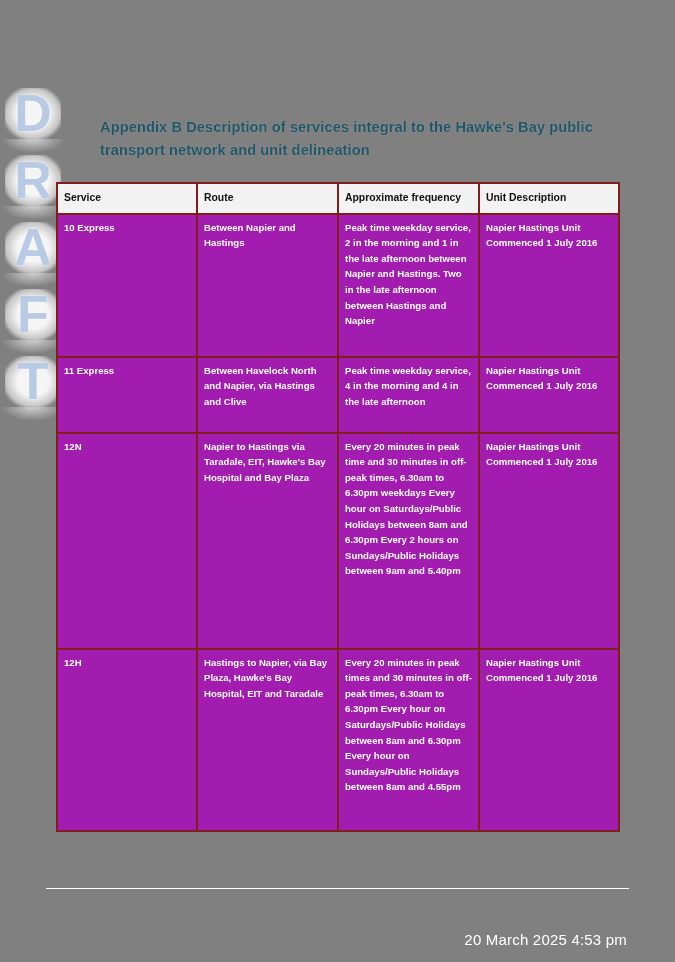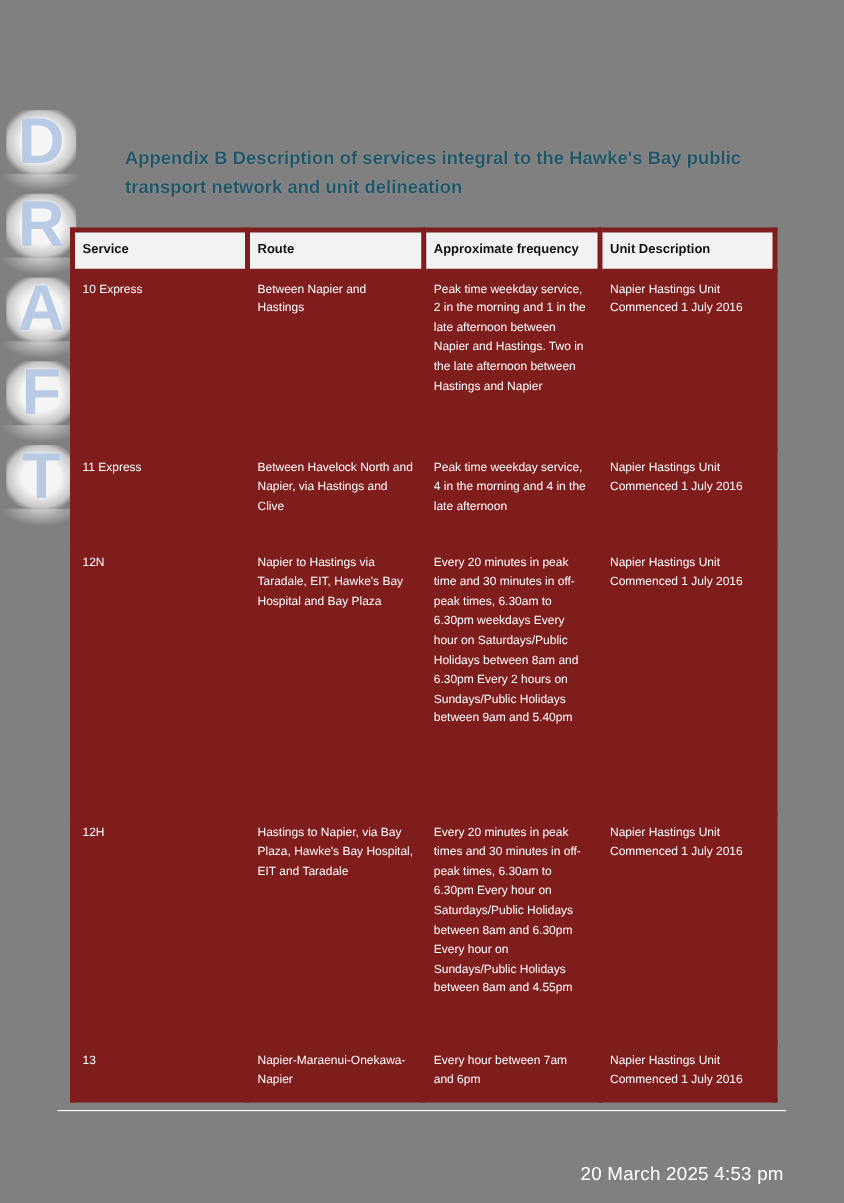--- a/index.html
+++ b/index.html
@@ -80,39 +80,39 @@
 
   
   #services-table {
     position: absolute;
     left: 56px; top: 182px;
     width: 562px;
     border-collapse: collapse;
     table-layout: fixed;
   }
   #services-table th, #services-table td {
-    border: 4px solid #7f1d1d;
+    border: 2px solid #7f1d1d;
     vertical-align: top;
     padding: 5px 6px 6px 6px;
     font-size: 9.6px;
     line-height: 1.62;
   }
   #services-table thead th {
     background: #f2f2f2;
     color: #111111;
     font-weight: 700;
     font-size: 10.4px;
     height: 26px;
     padding-top: 6px;
     text-align: left;
   }
   #services-table tbody td {
-    background: #7f1d1d;
+    background: #a21caf;
     color: #ffffff;
-    font-weight: 400;
+    font-weight: 700;
   }
   .col-service { width: 140px; }
   .col-route   { width: 141px; }
   .col-freq    { width: 141px; }
   .col-unit    { width: 140px; }
 
   
   tr.r0 td { height: 143px; }
   tr.r1 td { height: 76px; }
   tr.r2 td { height: 216px; }
@@ -186,26 +186,20 @@
           <td>Napier to Hastings via Taradale, EIT, Hawke's Bay Hospital and Bay Plaza</td>
           <td>Every 20 minutes in peak time and 30 minutes in off-peak times, 6.30am to 6.30pm weekdays Every hour on Saturdays/Public Holidays between 8am and 6.30pm Every 2 hours on Sundays/Public Holidays between 9am and 5.40pm</td>
           <td>Napier Hastings Unit Commenced 1 July 2016</td>
         </tr>
         <tr class="r3">
           <td>12H</td>
           <td>Hastings to Napier, via Bay Plaza, Hawke's Bay Hospital, EIT and Taradale</td>
           <td>Every 20 minutes in peak times and 30 minutes in off-peak times, 6.30am to 6.30pm Every hour on Saturdays/Public Holidays between 8am and 6.30pm Every hour on Sundays/Public Holidays between 8am and 4.55pm</td>
           <td>Napier Hastings Unit Commenced 1 July 2016</td>
         </tr>
-        <tr class="r4">
-          <td>13</td>
-          <td>Napier-Maraenui-Onekawa-Napier</td>
-          <td>Every hour between 7am and 6pm</td>
-          <td>Napier Hastings Unit Commenced 1 July 2016</td>
-        </tr>
       </tbody>
     </table>
 
     <div id="footer-rule"></div>
     <div id="footer-stamp">20 March 2025 4:53 pm</div>
 
   </div>
 </div>
 
 </body></html>

